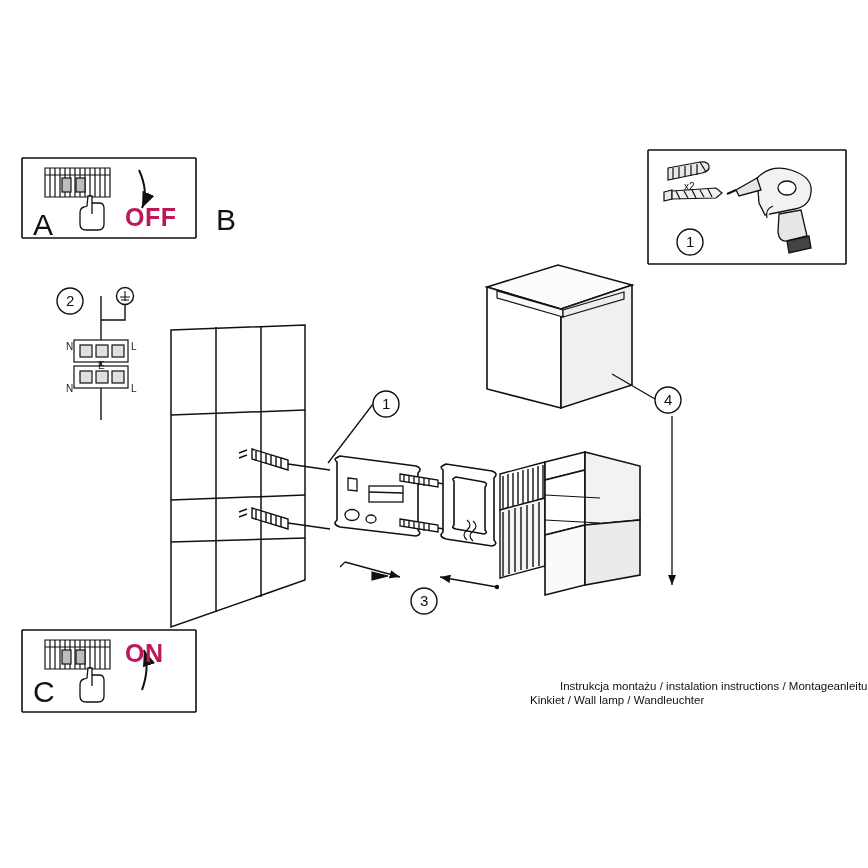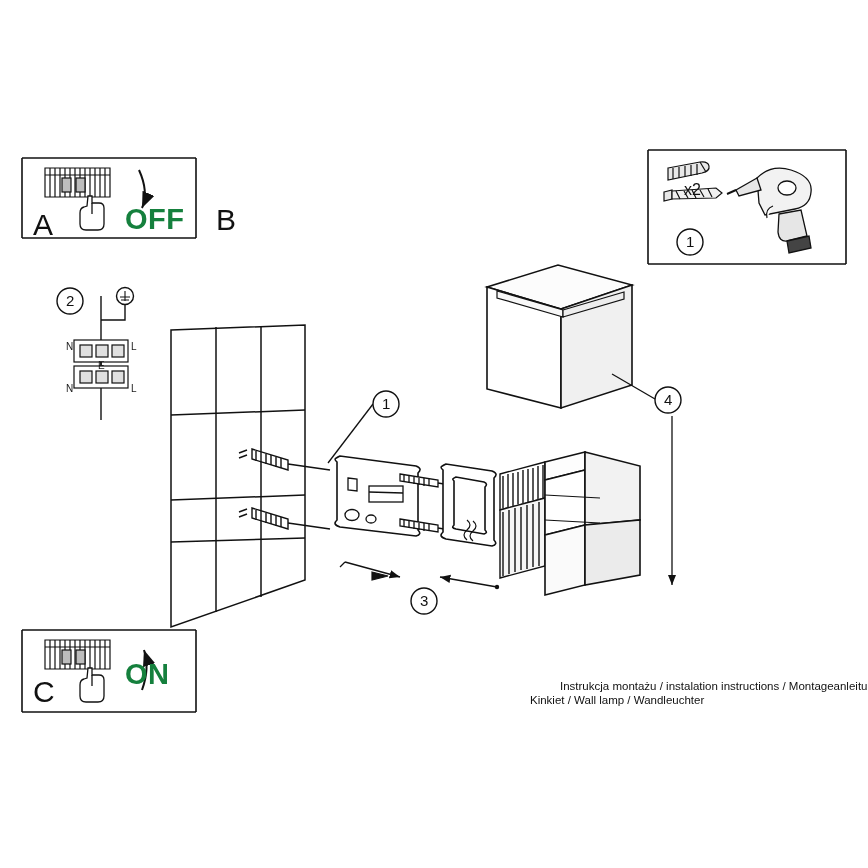--- a/index.html
+++ b/index.html
@@ -22,36 +22,36 @@
     font-family: "Liberation Sans", sans-serif;
     color: #1a1a1a;
     white-space: nowrap;
   }
   .big-letter {
     font-size: 30px;
     font-weight: 400;
     color: #111;
   }
   .state-word {
-    font-size: 29px;
+    font-size: 25px;
     font-weight: 700;
-    color: #15803d;
+    color: #be185d;
     letter-spacing: 0.5px;
   }
   .callout-num {
     font-size: 15px;
     color: #111;
   }
   .footer-text {
     font-size: 11.5px;
     color: #111;
     line-height: 1.45;
   }
   .xtwo {
-    font-size: 16px;
+    font-size: 10px;
     color: #111;
   }
 </style>
 </head>
 <body>
 
 <div id="page">
 
   <svg class="abs" style="left:0; top:0;" width="868" height="868" viewBox="0 0 868 868">
     <defs>
@@ -272,21 +272,21 @@
       <path d="M372,572 L388,576 L372,580 Z"></path>
     </g>
   </svg>
 
   <div class="lbl big-letter" style="left:33px; top:208px;">A</div>
   <div class="lbl state-word" style="left:125px; top:203px;">OFF</div>
 
   <div class="lbl big-letter" style="left:216px; top:203px;">B</div>
 
   <div class="lbl big-letter" style="left:33px; top:675px;">C</div>
-  <div class="lbl state-word" style="left:125px; top:658px;">ON</div>
+  <div class="lbl state-word" style="left:125px; top:639px;">ON</div>
 
   <div class="lbl callout-num" style="left:382px; top:395px;">1</div>
   <div class="lbl callout-num" style="left:420px; top:592px;">3</div>
   <div class="lbl callout-num" style="left:664px; top:391px;">4</div>
 
   <div class="lbl callout-num" style="left:686px; top:233px;">1</div>
   <div class="lbl xtwo" style="left:684px; top:181px;">x2</div>
 
   <div class="lbl callout-num" style="left:66px; top:292px;">2</div>
 

